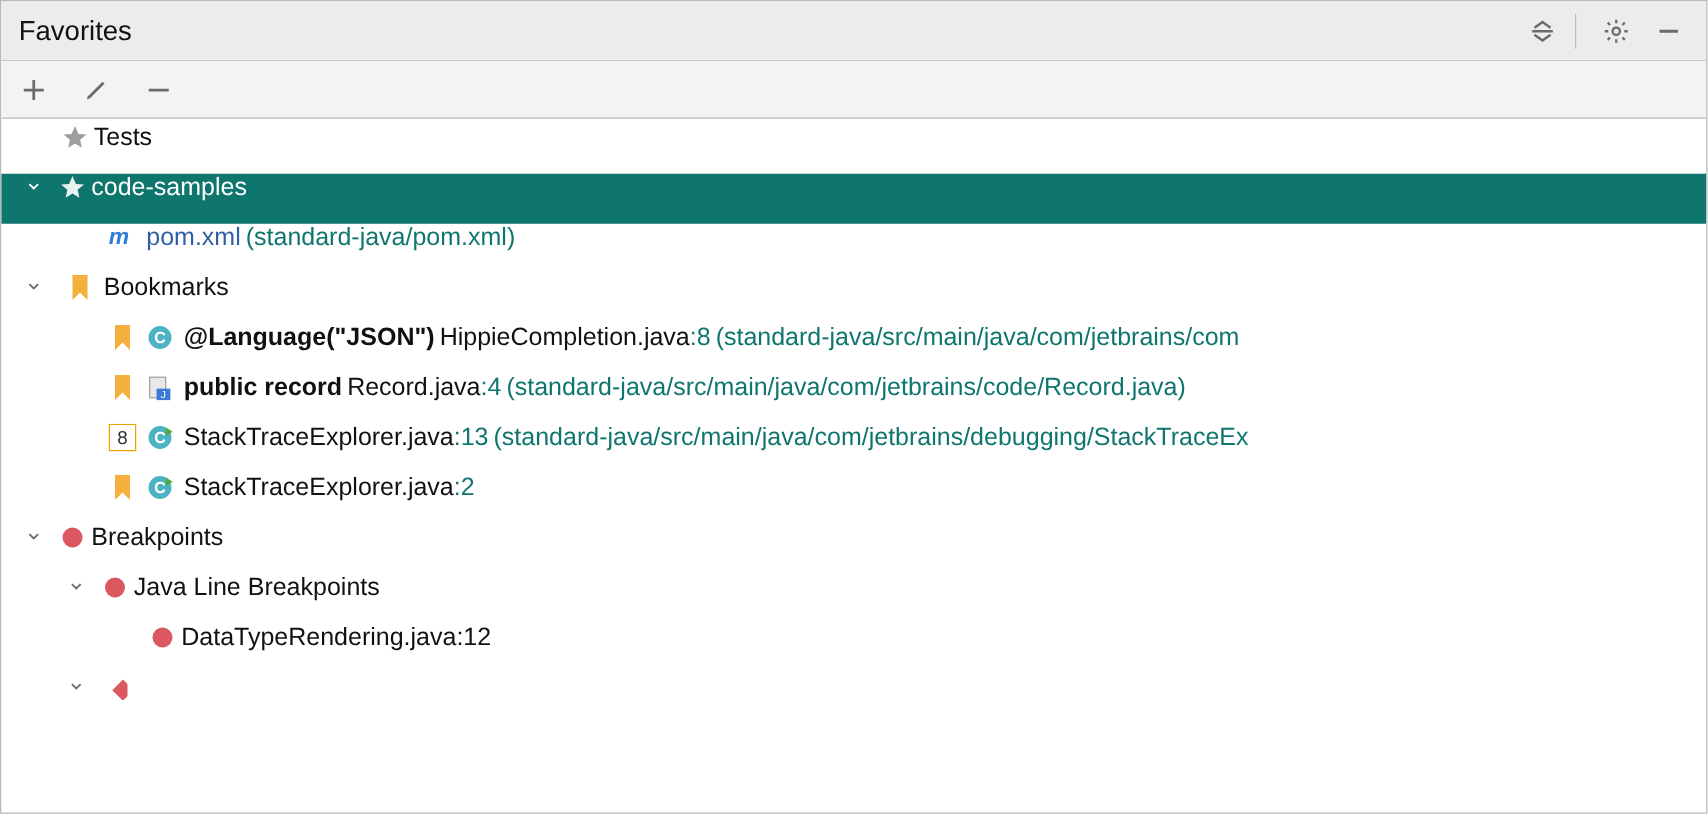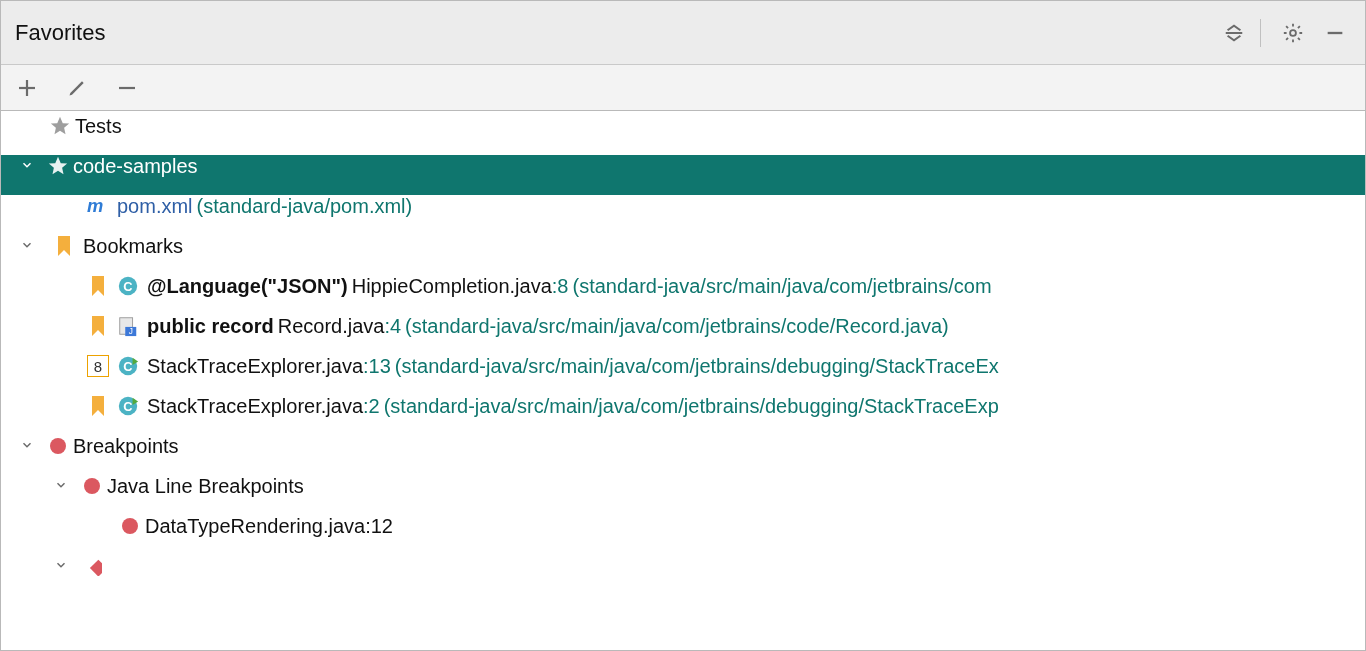--- a/index.html
+++ b/index.html
@@ -7,21 +7,21 @@
     font-family: -apple-system, "Segoe UI", "Helvetica Neue", Arial, sans-serif;
     font-size: 20px;
     color: #111;
     background: #fff;
     width: 1366px;
     height: 651px;
     overflow: hidden;
     border: 1px solid #b9b9b9;
   }
   .header {
-    height: 64px;
+    height: 48px;
     background: #ececec;
     border-bottom: 1px solid #c9c9c9;
     display: flex;
     align-items: center;
     padding: 0 14px;
   }
   .header-title { font-size: 22px; color: #111; }
   .header-spacer { flex: 1; }
   .header-icon {
     width: 32px; height: 32px; display:flex; align-items:center; justify-content:center;
@@ -239,21 +239,20 @@
     </span>
     <span class="ico">
       <svg width="22" height="22" viewBox="0 0 24 24">
           <circle cx="12" cy="12" r="10" fill="#4cb3c4"></circle>
           <text x="12" y="17" text-anchor="middle" font-size="14" font-weight="bold" fill="#fff">C</text>
           <path d="M17 3 L23 7 L17 11 Z" fill="#54a93e"></path>
         </svg>
     </span>
     <span class="txt">StackTraceExplorer.java</span>
       <span class="txt dim" style="margin-left:-4px">:2</span>
-    <span class="txt dim">(standard-java/src/main/java/com/jetbrains/debugging/StackTraceExp</span>
   </div>
 
   <div class="row">
     <span class="gap" style="width:16px"></span>
     <span class="caret">
       <svg width="14" height="14" viewBox="0 0 24 24">
           <path d="M6 9 L12 15 L18 9" fill="none" stroke="#6b6b6b" stroke-width="2.5"></path>
         </svg>
     </span>
     <span class="gap" style="width:10px"></span>

